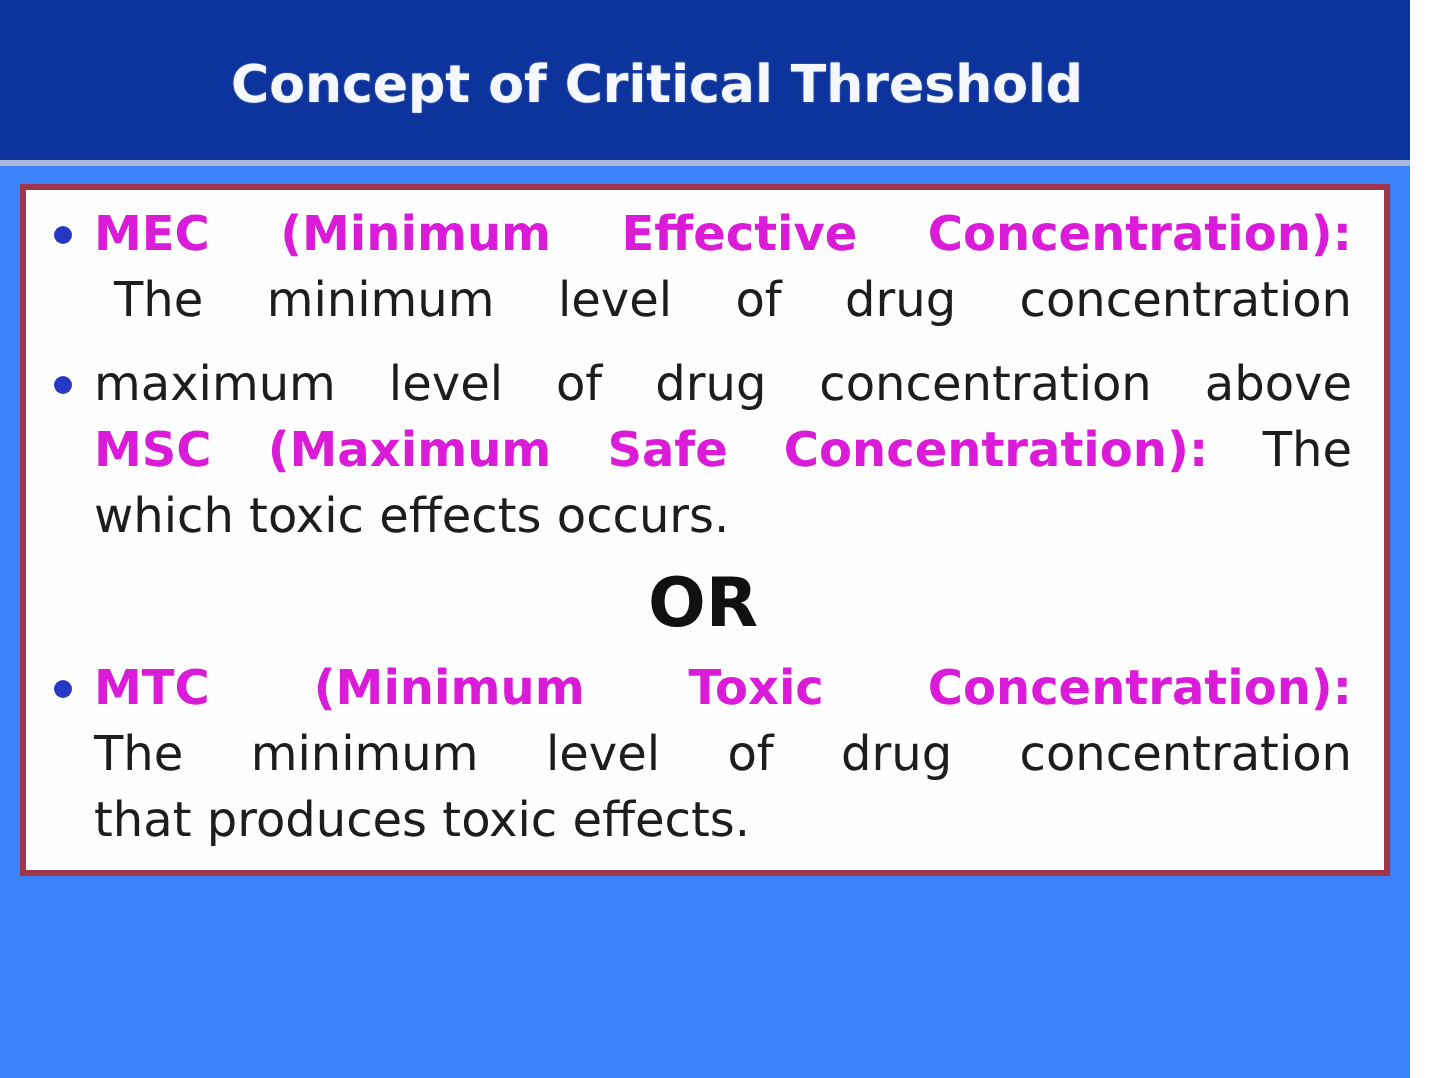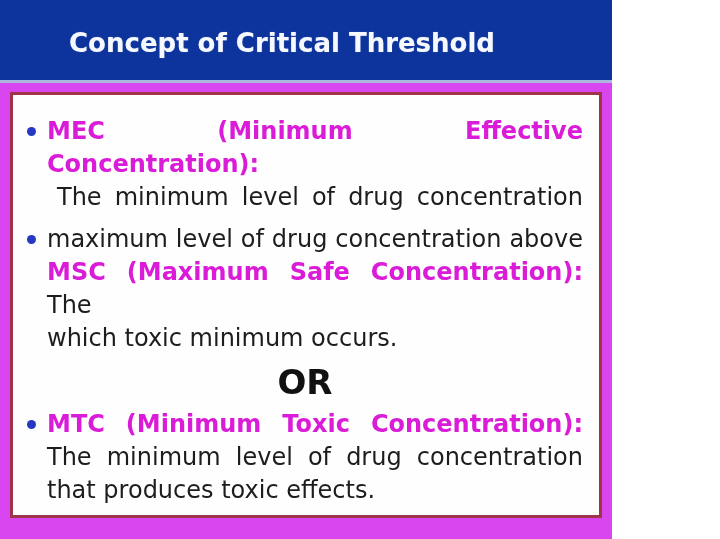--- a/index.html
+++ b/index.html
@@ -1,20 +1,20 @@
 <!DOCTYPE html>
 <html><head>
 <meta charset="utf-8">
 <style>
   html,body { margin:0; padding:0; background:#ffffff; }
   .slide {
     position: relative;
-    width: 612px;
+    width: 705px;
     height: 539px;
-    background: #d946ef;
+    background: #3b82f6;
     overflow: hidden;
     font-family: "DejaVu Sans", "Liberation Sans", sans-serif;
   }
   .header-bar {
     height: 80px;
     background: #0d349c;
     border-bottom: 3px solid #aab6dd;
     display: flex;
     align-items: center;
     justify-content: center;
@@ -34,21 +34,21 @@
     background: #fefefe;
     padding: 4px 16px 8px 14px;
     color: #1d1d1d;
     font-size: 24px;
     line-height: 33px;
   }
   .para {
     position: relative;
     padding-left: 20px;
   }
-  .para-mec { margin-top: 16px; }
+  .para-mec { margin-top: 2px; }
   .para-msc { margin-top: 9px; }
   .para-mtc { margin-top: 0; }
   .bullet {
     position: absolute;
     left: 0px;
     top: 12px;
     width: 9px;
     height: 9px;
     border-radius: 50%;
     background: #2438c3;
@@ -88,21 +88,21 @@
     </div>
 
     <div class="para para-msc">
       <span class="bullet"></span>
       <div class="jline">
         <span class="b">maximum</span><span> level of drug concentration above</span>
       </div>
       <div class="jline">
         <span class="heading">MSC (Maximum Safe Concentration):</span><span> The</span>
       </div>
-      <div class="lline">which toxic minimum occurs.</div>
+      <div class="lline">which toxic effects occurs.</div>
     </div>
 
     <div class="or-line">OR</div>
 
     <div class="para para-mtc">
       <span class="bullet"></span>
       <div class="jline">
         <span class="heading">MTC (Minimum Toxic Concentration):</span>
       </div>
       <div class="jline">

